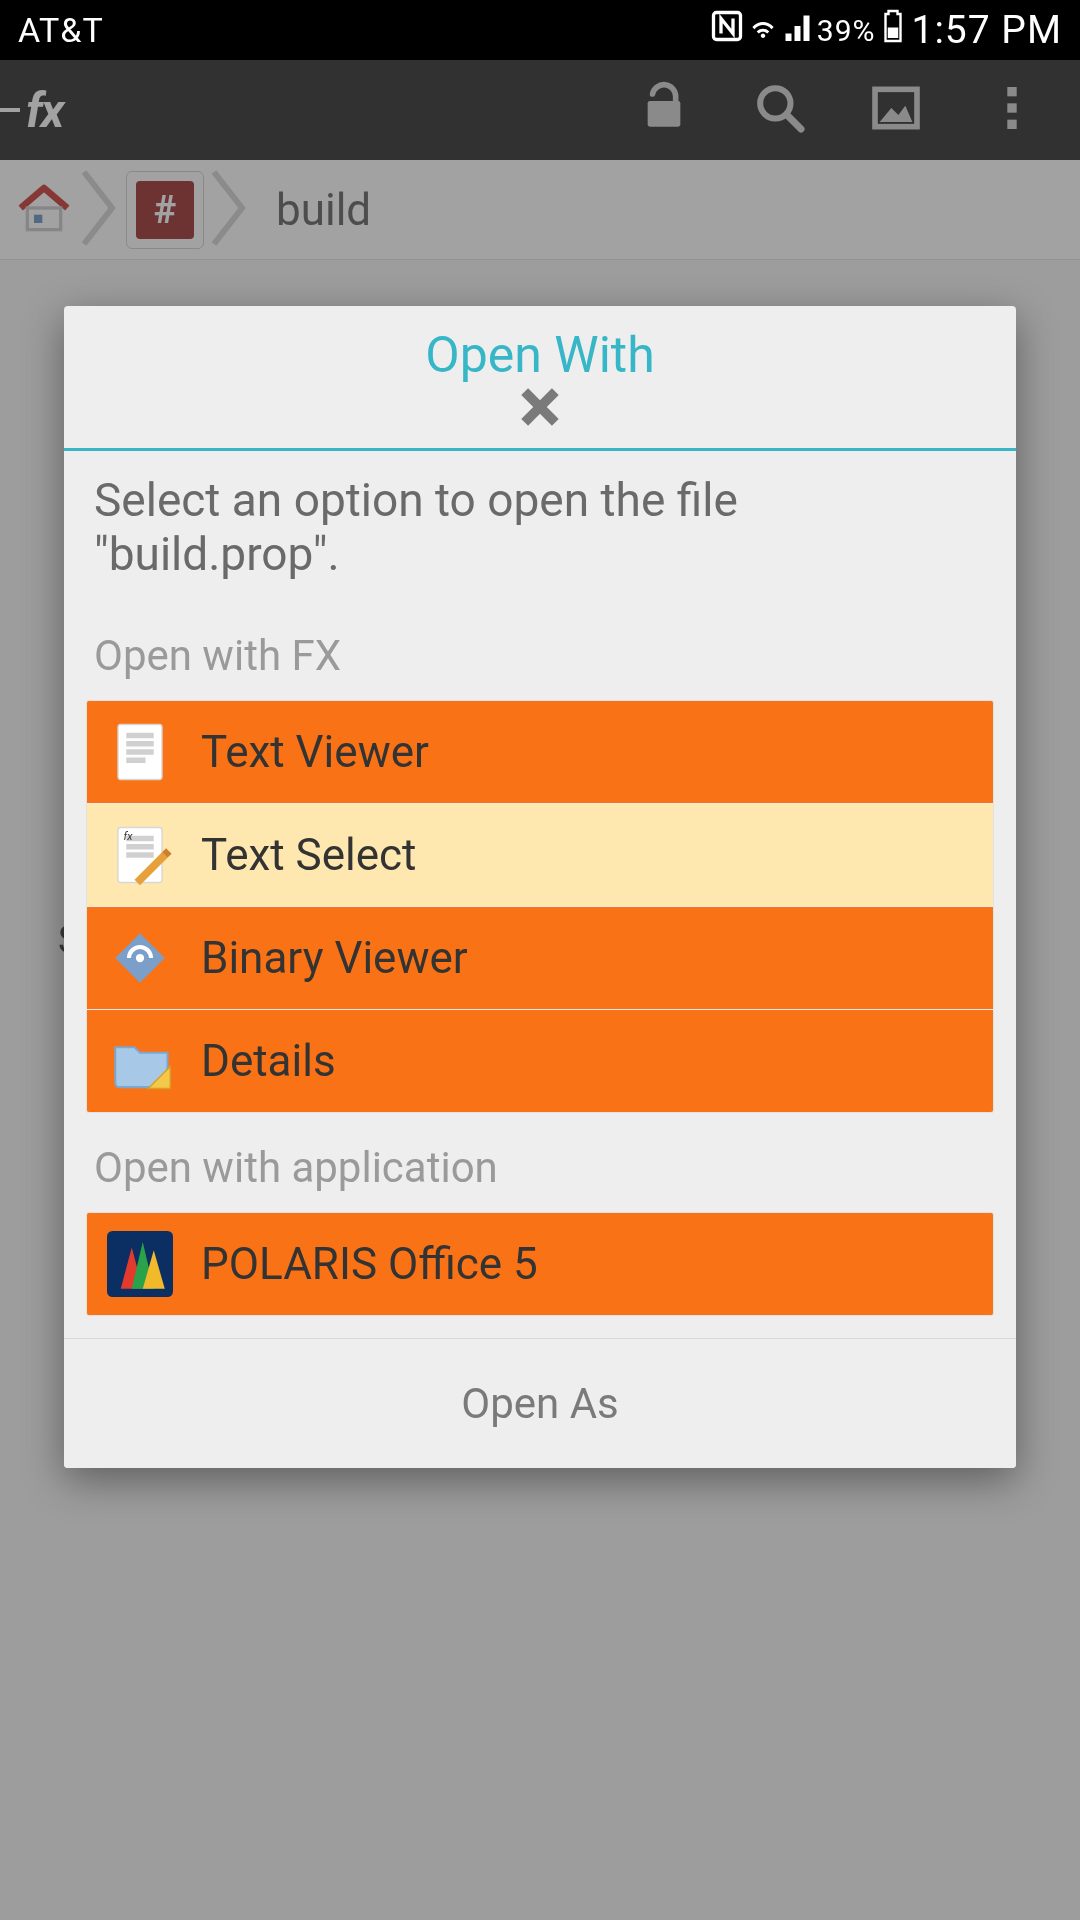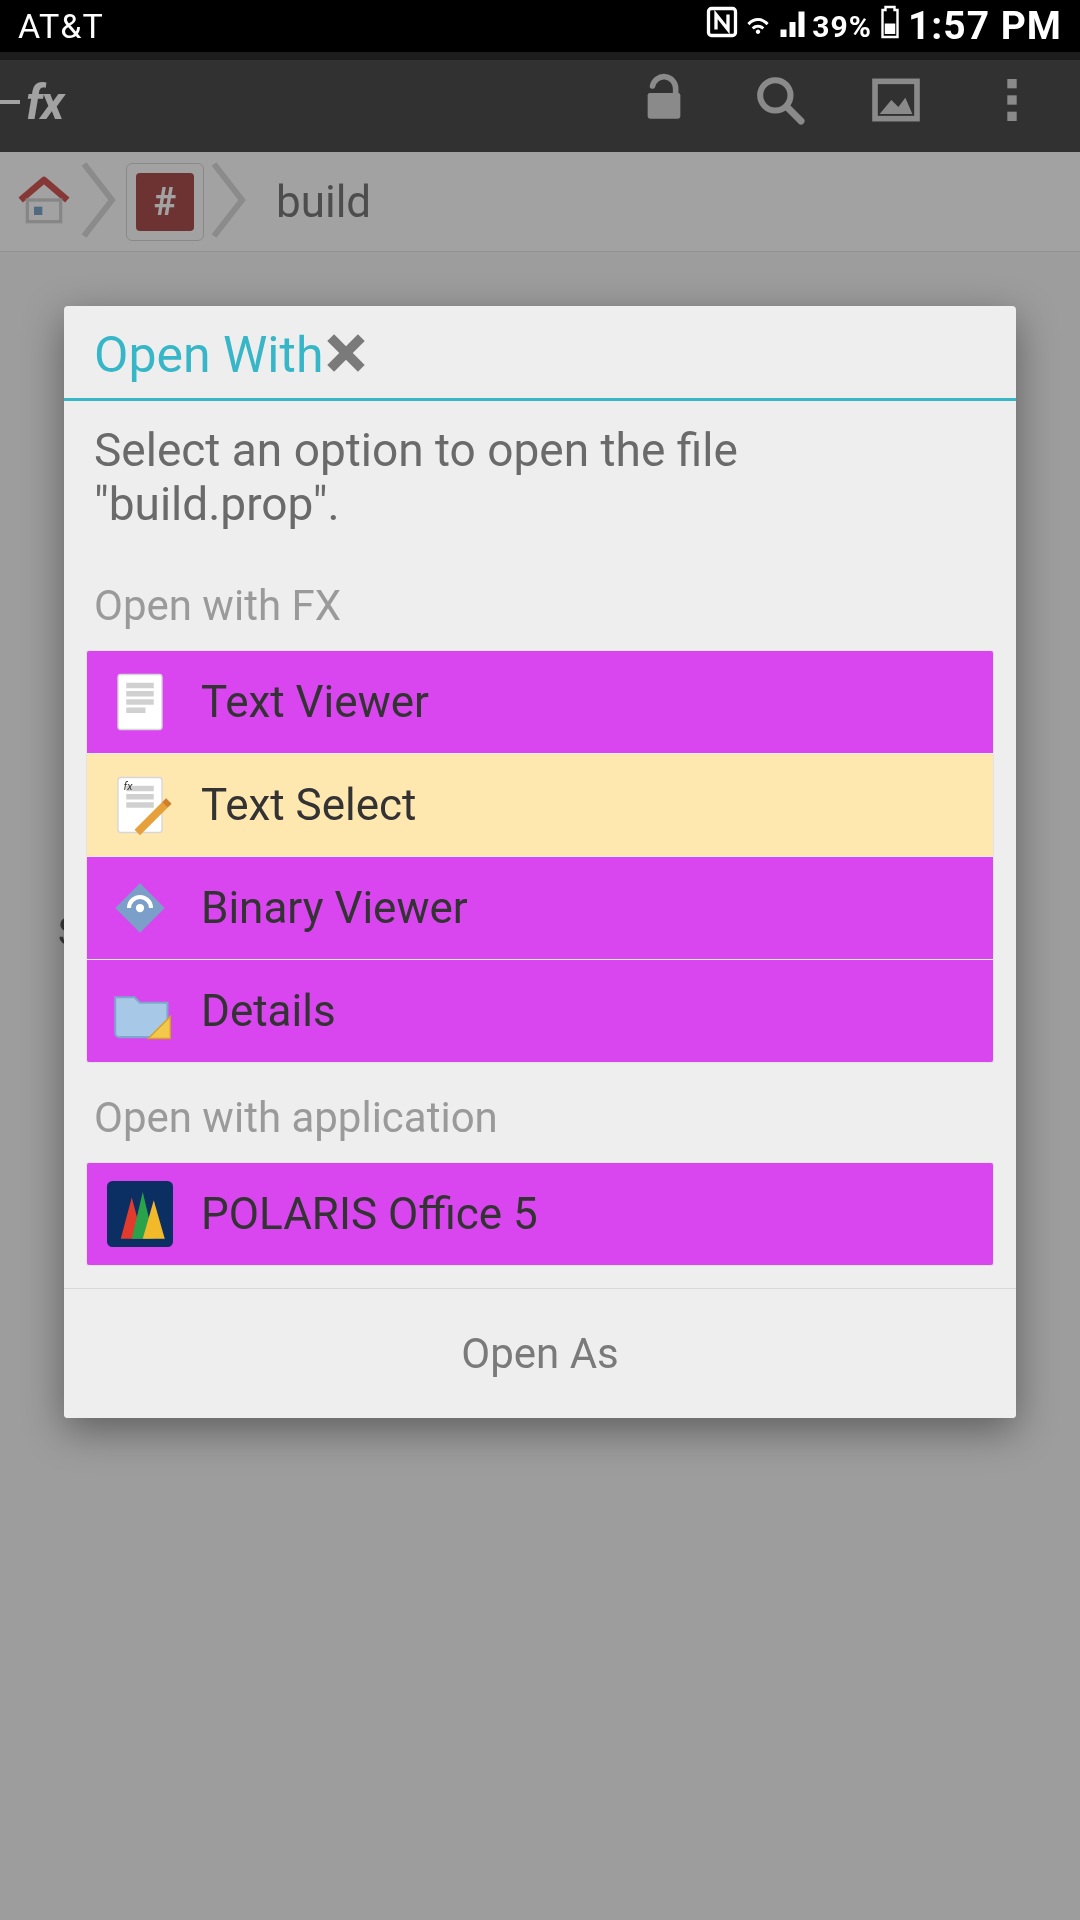--- a/index.html
+++ b/index.html
@@ -8,31 +8,31 @@
     font-family: "Helvetica Neue", Roboto, Arial, sans-serif;
     background: #f4f4f4;
     position: relative;
     width: 1080px;
     height: 1920px;
     overflow: hidden;
   }
 
   
   .status-bar {
-    height: 52px;
+    height: 60px;
     background: #000;
     color: #fff;
     display: flex;
     align-items: center;
     padding: 0 18px;
     font-size: 34px;
     letter-spacing: 1px;
   }
   .status-bar .left { flex: 1; display:flex; align-items:center; gap:10px;}
-  .status-bar .right { display: flex; align-items: center; font-size: 34px; font-weight: bold;}
+  .status-bar .right { display: flex; align-items: center; font-size: 34px;}
   .status-bar svg { fill: #fff; width: 36px; height: 36px; }
   .batt-pct { font-size: 30px; }
 
   
   .action-bar {
     height: 100px;
     background: #1d1d1d;
     display: flex;
     align-items: center;
     padding: 0 10px;
@@ -95,32 +95,33 @@
     background:#eeeeee;
     border-radius:4px;
     box-shadow:0 12px 40px rgba(0,0,0,.4);
     display:flex; flex-direction:column;
     overflow:hidden;
   }
   .dialog-header{
     display:flex; align-items:center; justify-content:flex-start;
     padding: 20px 30px 14px 30px;
     border-bottom: 3px solid #37b6c8;
+    flex-direction: column;
   }
   .dialog-title{ color:#37b6c8; font-size:50px; font-weight:400;}
   .dialog-close svg{ width:46px;height:46px; stroke:#7a7a7a; stroke-width:5; fill:none;}
   .dialog-subtitle{
     padding: 22px 30px 30px 30px; color:#6a6a6a; font-size:46px;
   }
   .dialog-section-label{
     padding: 20px 30px 20px 30px; color:#9a9a9a; font-size:42px;
   }
   .option-list{
     margin: 0 22px 10px 22px;
-    background:#d946ef;
+    background:#f97316;
     border:1px solid #e2e2e2;
     border-radius:3px;
   }
   .option{
     display:flex; align-items:center; gap:26px;
     padding: 16px 18px;
     border-bottom:1px solid #eee;
     font-size:44px; color:#333;
   }
   .option:last-child{border-bottom:none;}

